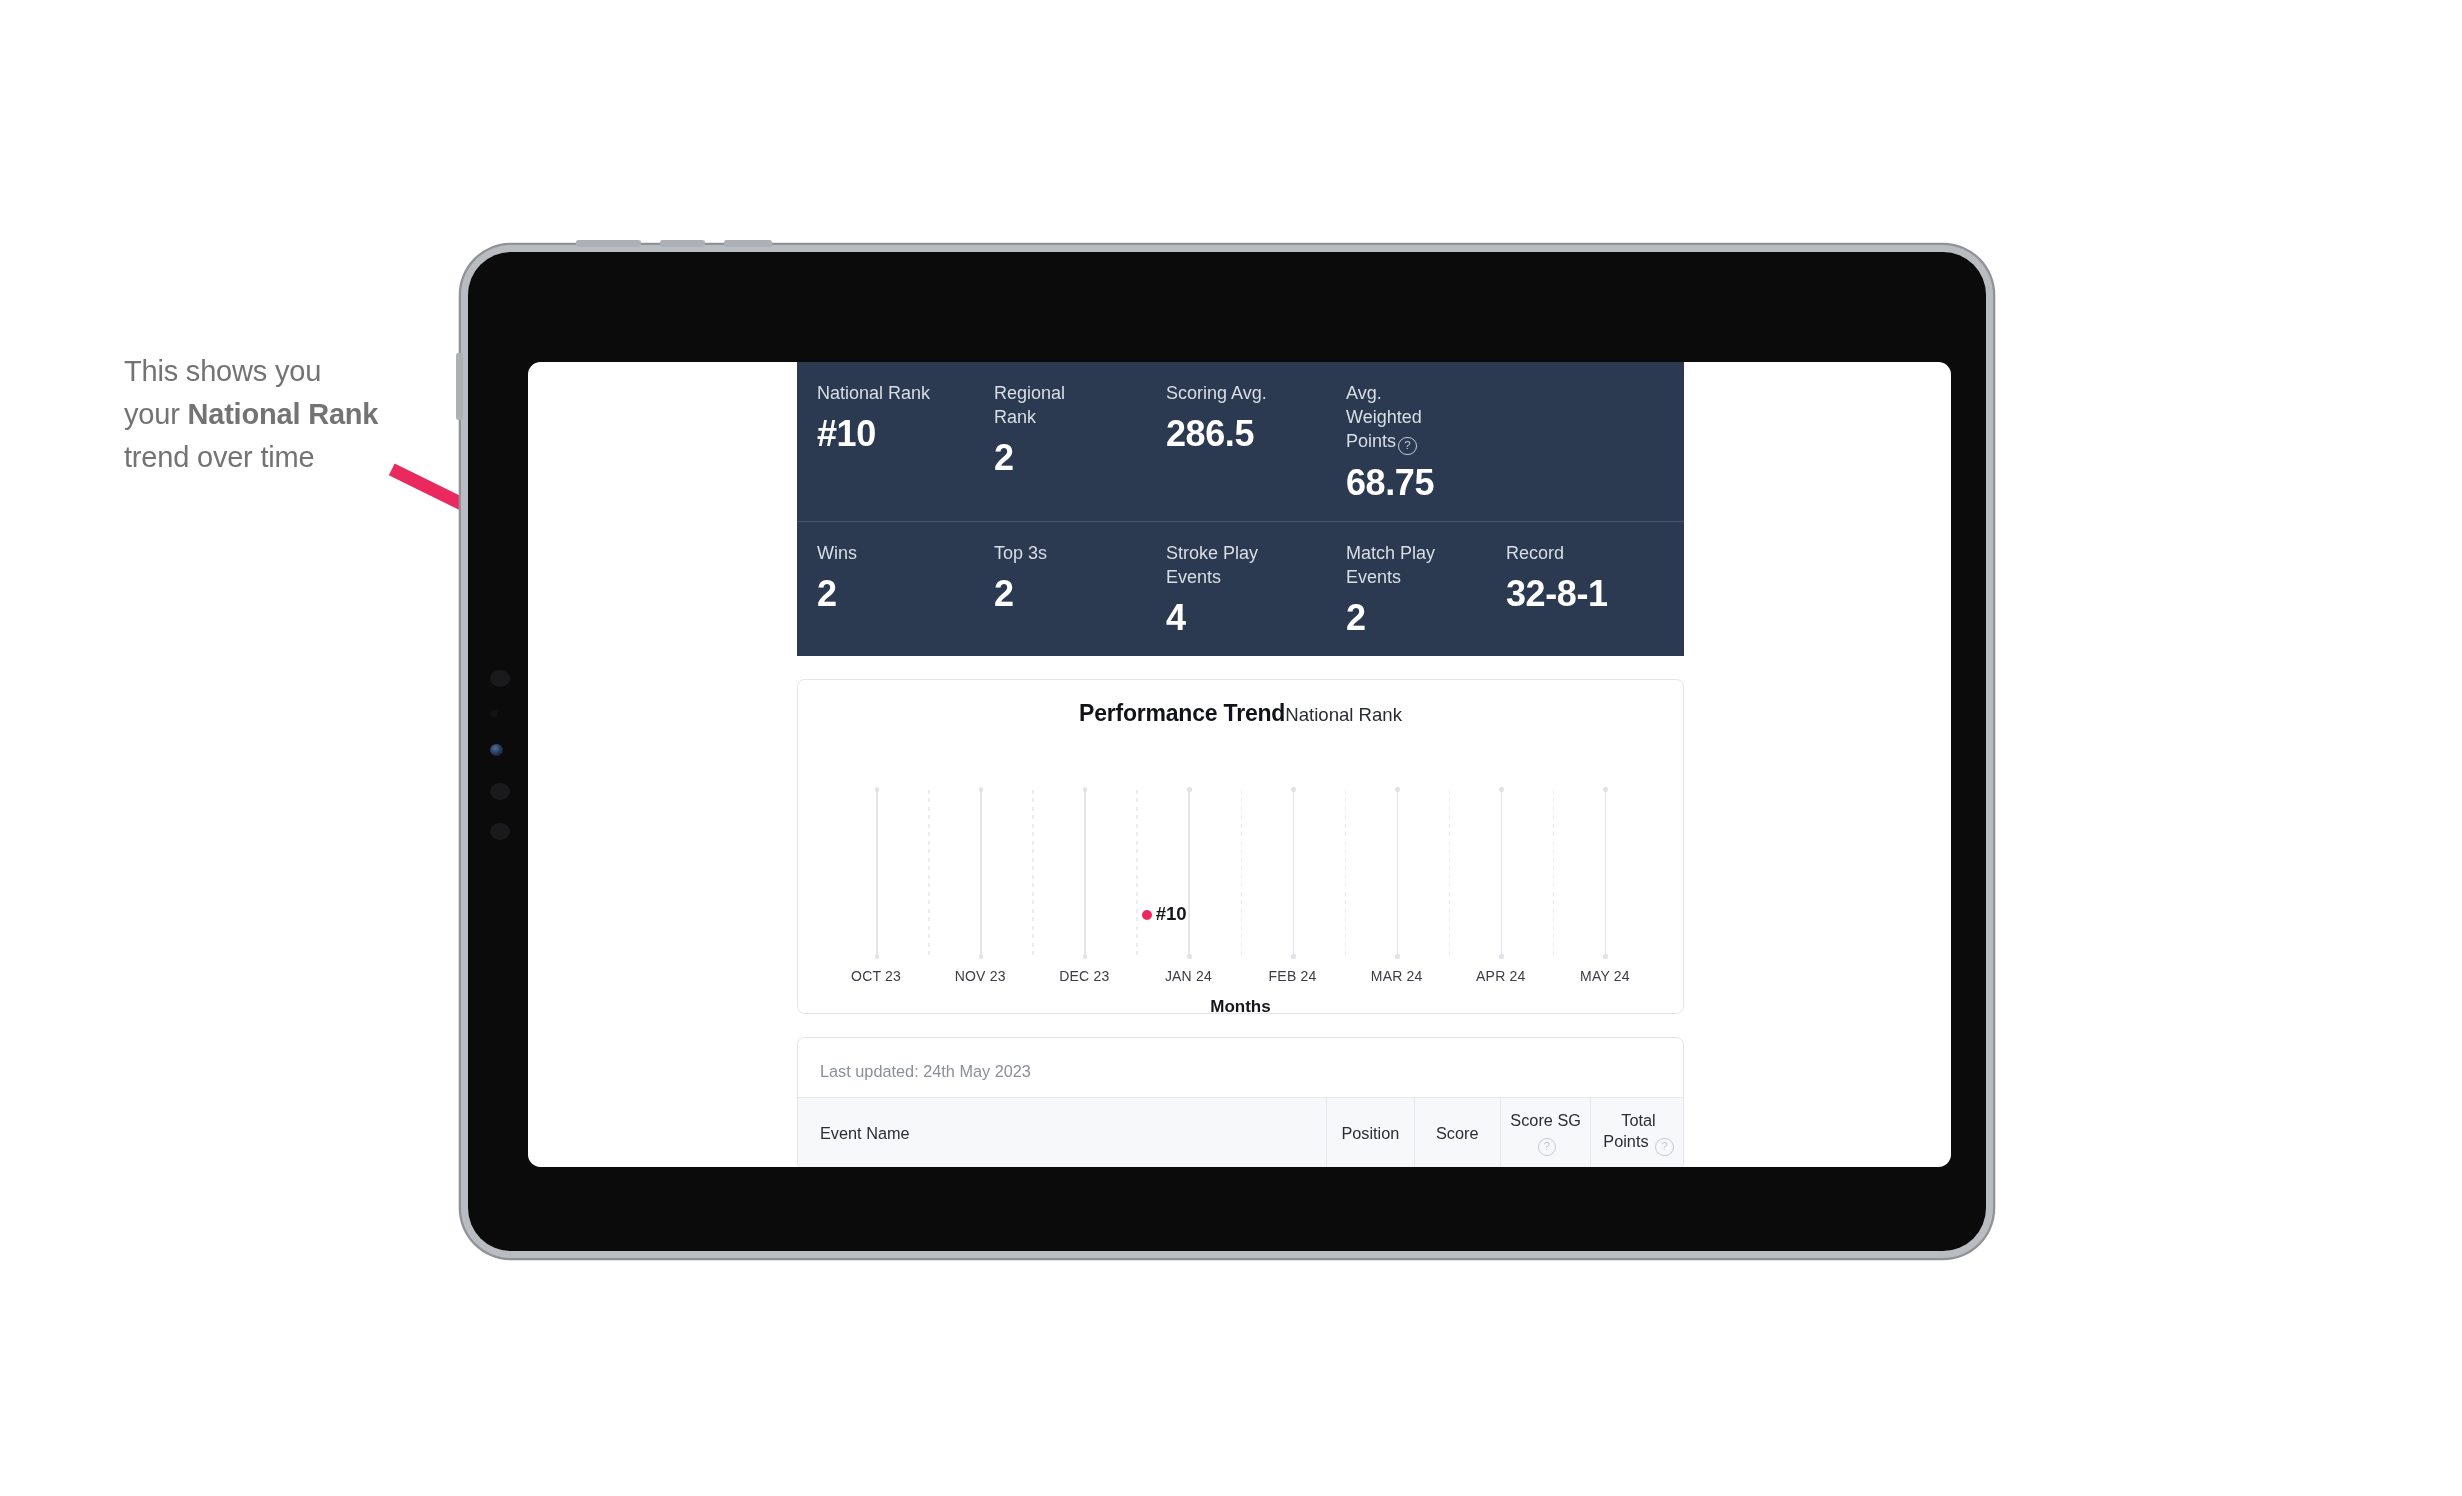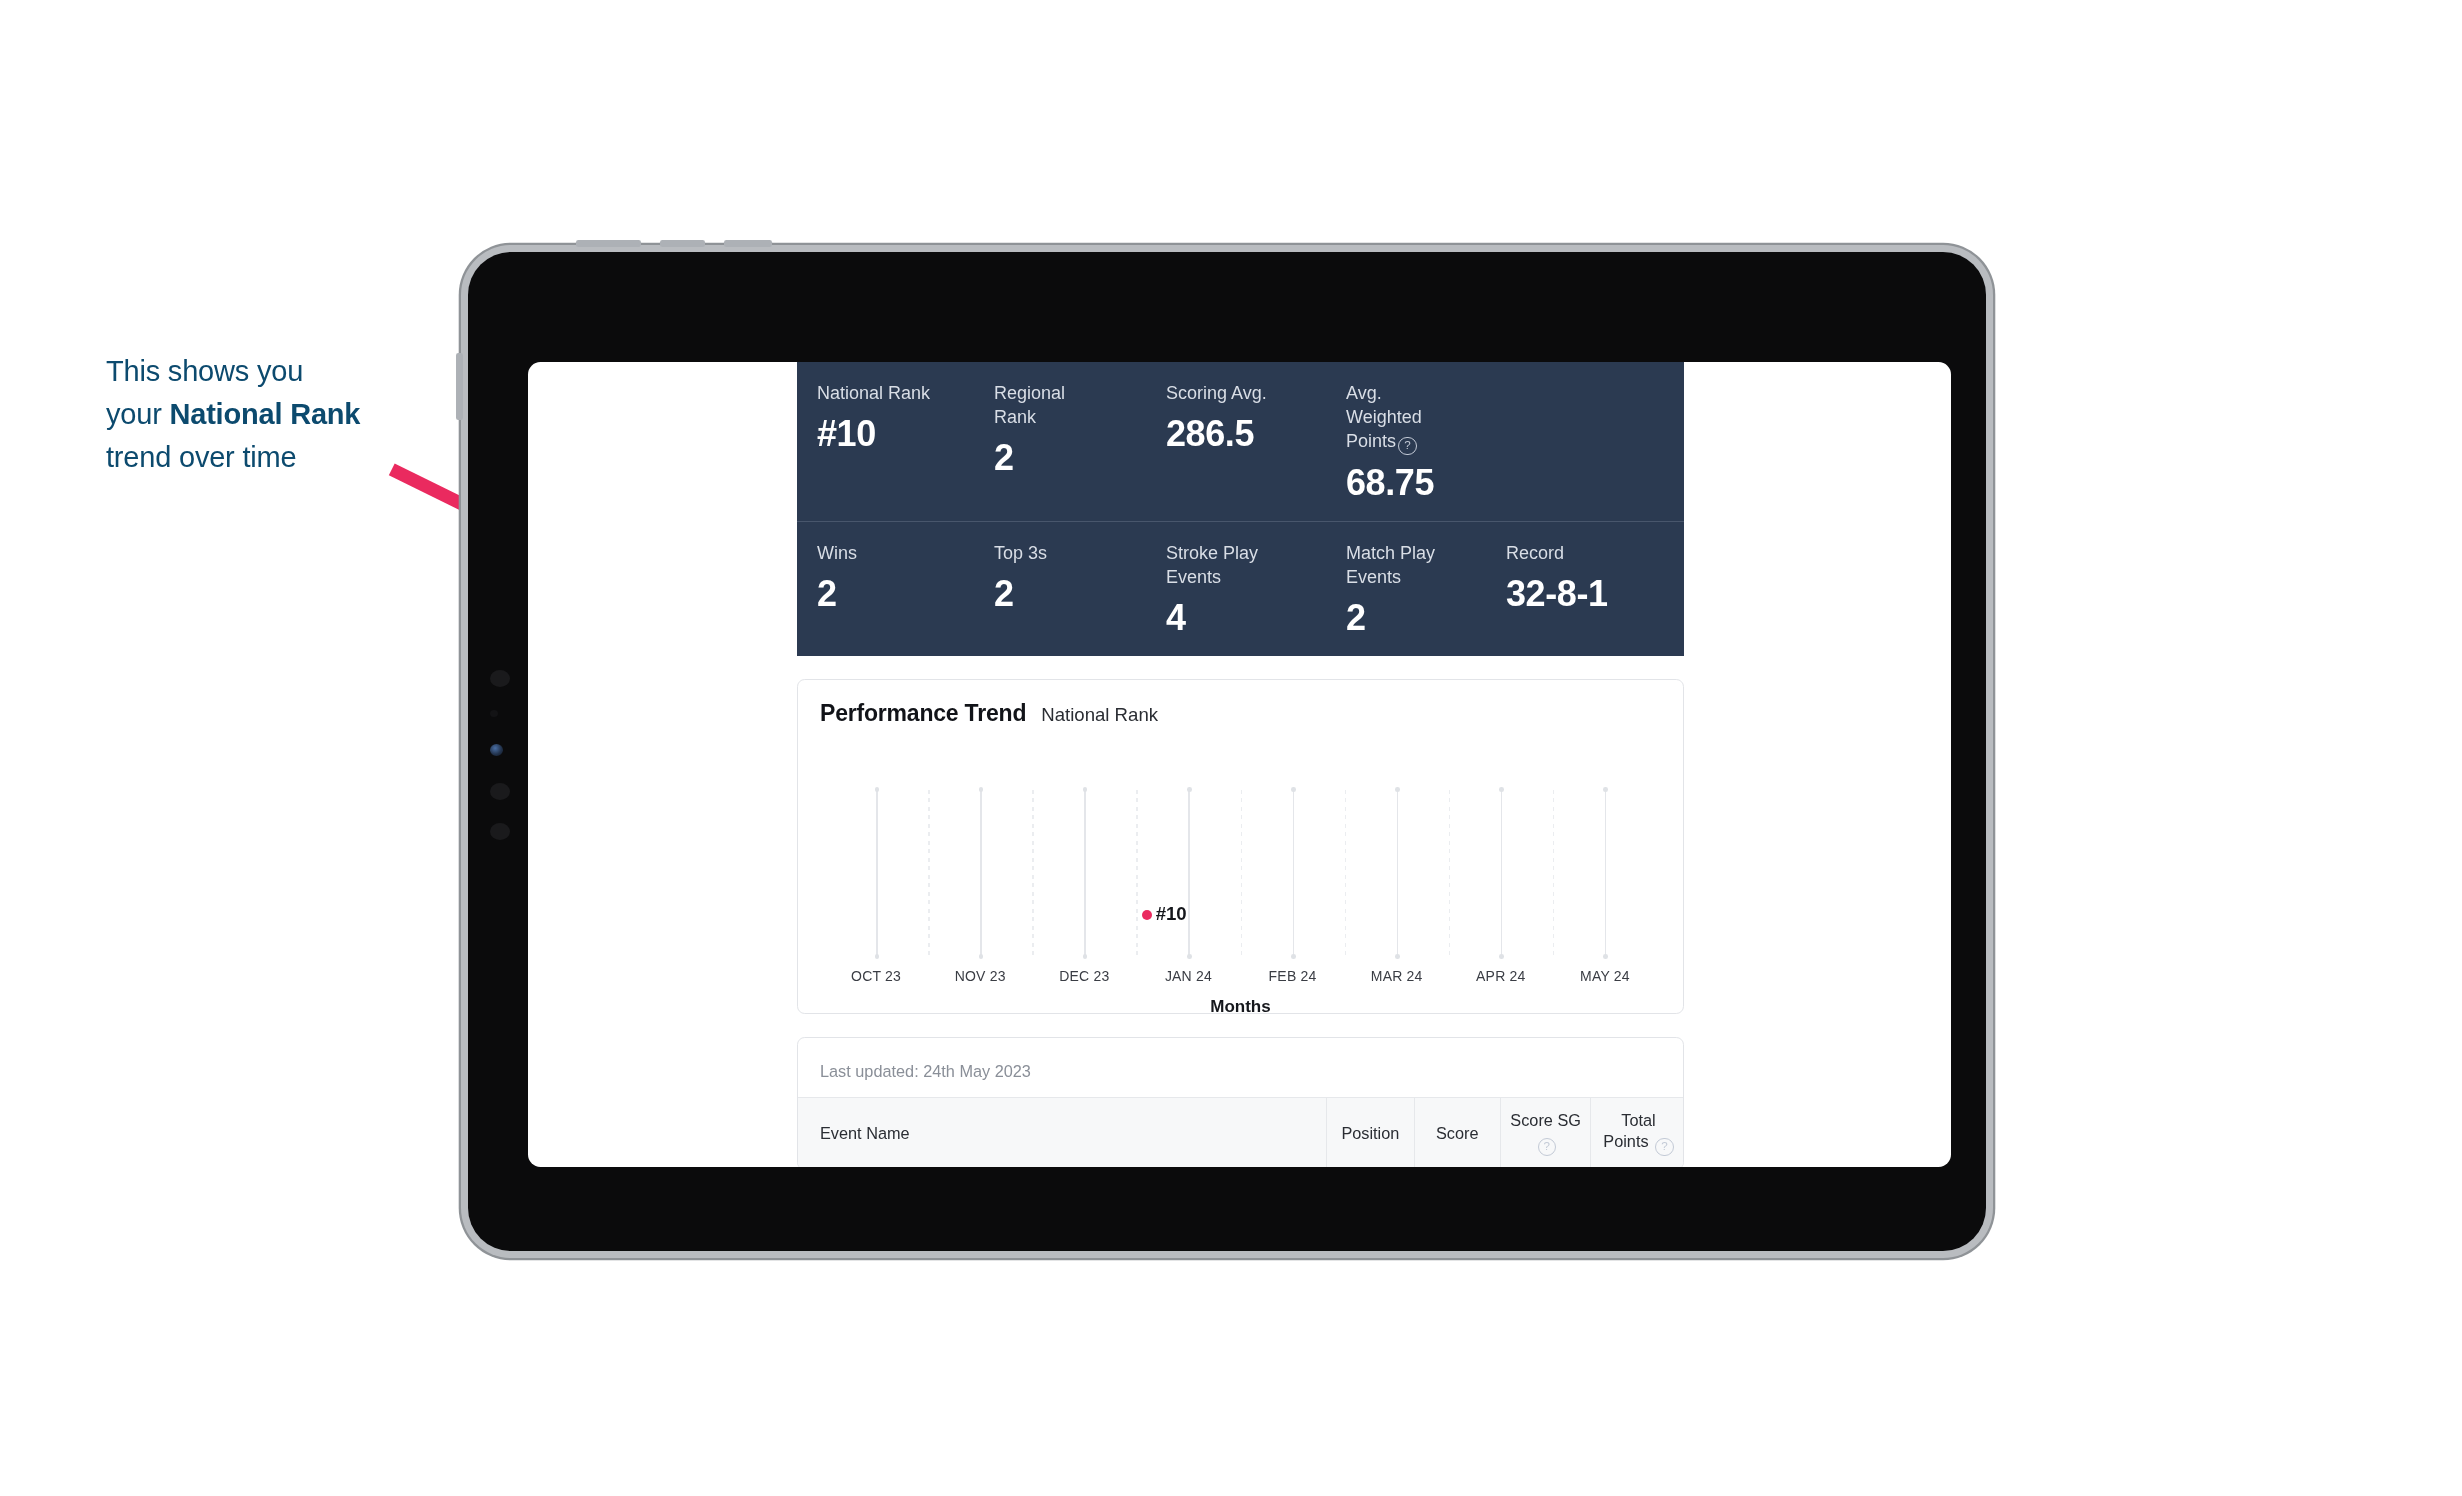--- a/index.html
+++ b/index.html
@@ -11,26 +11,26 @@
     width: 2462px;
     height: 1496px;
     position: relative;
     font-family: "Liberation Sans", sans-serif;
     overflow: hidden;
   }
 
   
   #annotation {
     position: absolute;
-    left: 106px;
+    left: 124px;
     top: 350px;
     width: 325px;
     font-size: 29px;
     line-height: 1.48;
-    color: #0c4a6e;
+    color: #737373;
     letter-spacing: -0.2px;
   }
   #annotation b { font-weight: 700; }
 
   #arrow-layer {
     position: absolute;
     left: 0; top: 0;
     width: 2462px; height: 1496px;
     pointer-events: none;
   }
@@ -142,24 +142,23 @@
     background: #ffffff;
     border: 1.2px solid #e2e4e8;
     border-radius: 7.7px;
     box-sizing: border-box;
   }
 
   
   #chart-card { height: 335px; position: relative; }
   #chart-head {
     display: flex;
-    justify-content: flex-start;
+    justify-content: center;
     align-items: baseline;
     padding: 20px 22px 0 22px;
-    gap: 15px;
   }
   #chart-title {
     font-size: 23px;
     font-weight: 700;
     color: #111318;
     letter-spacing: -0.2px;
   }
   #chart-legend {
     font-size: 18.6px;
     color: #2a2d33;

